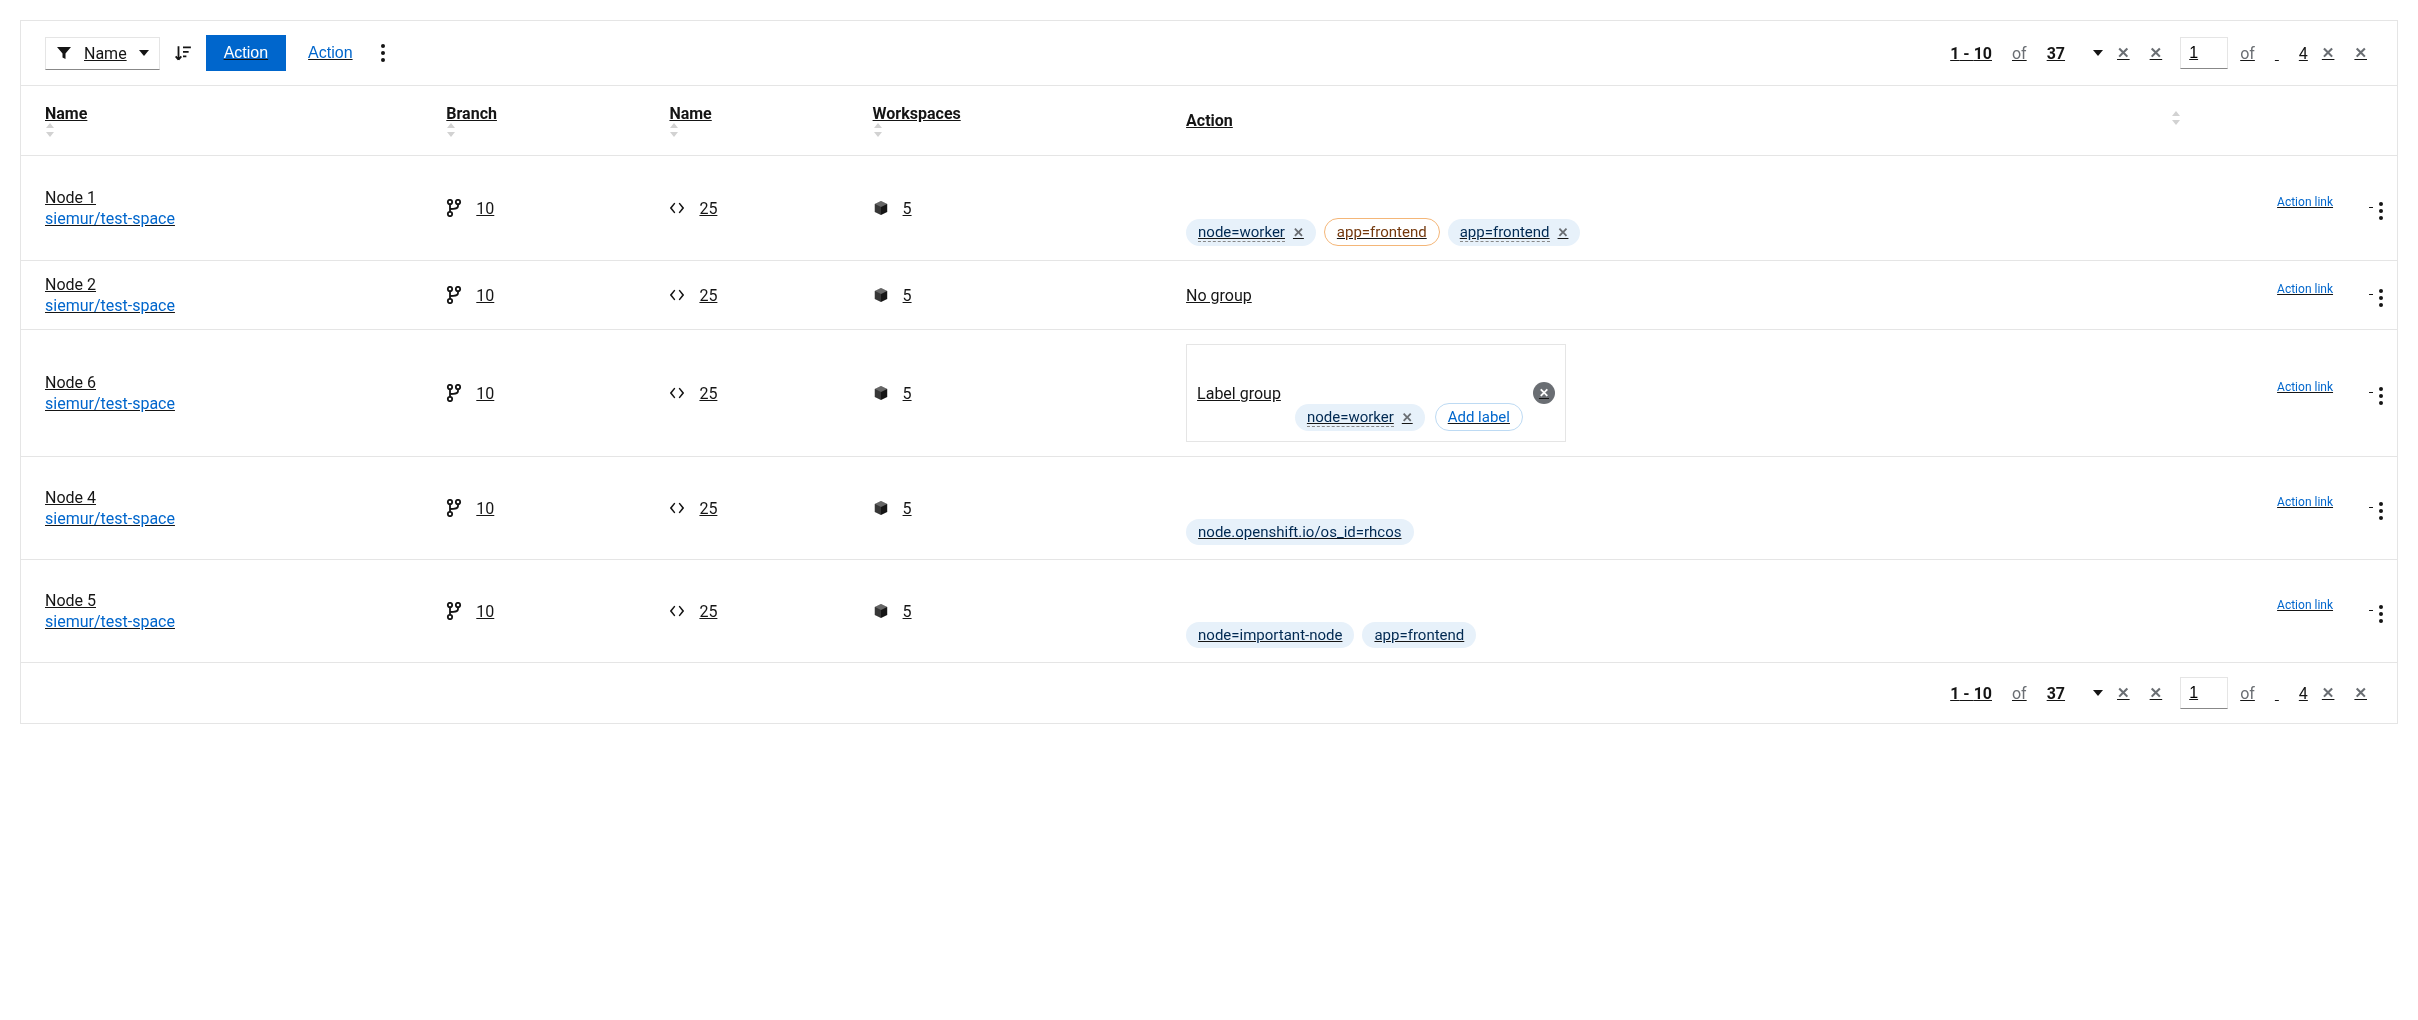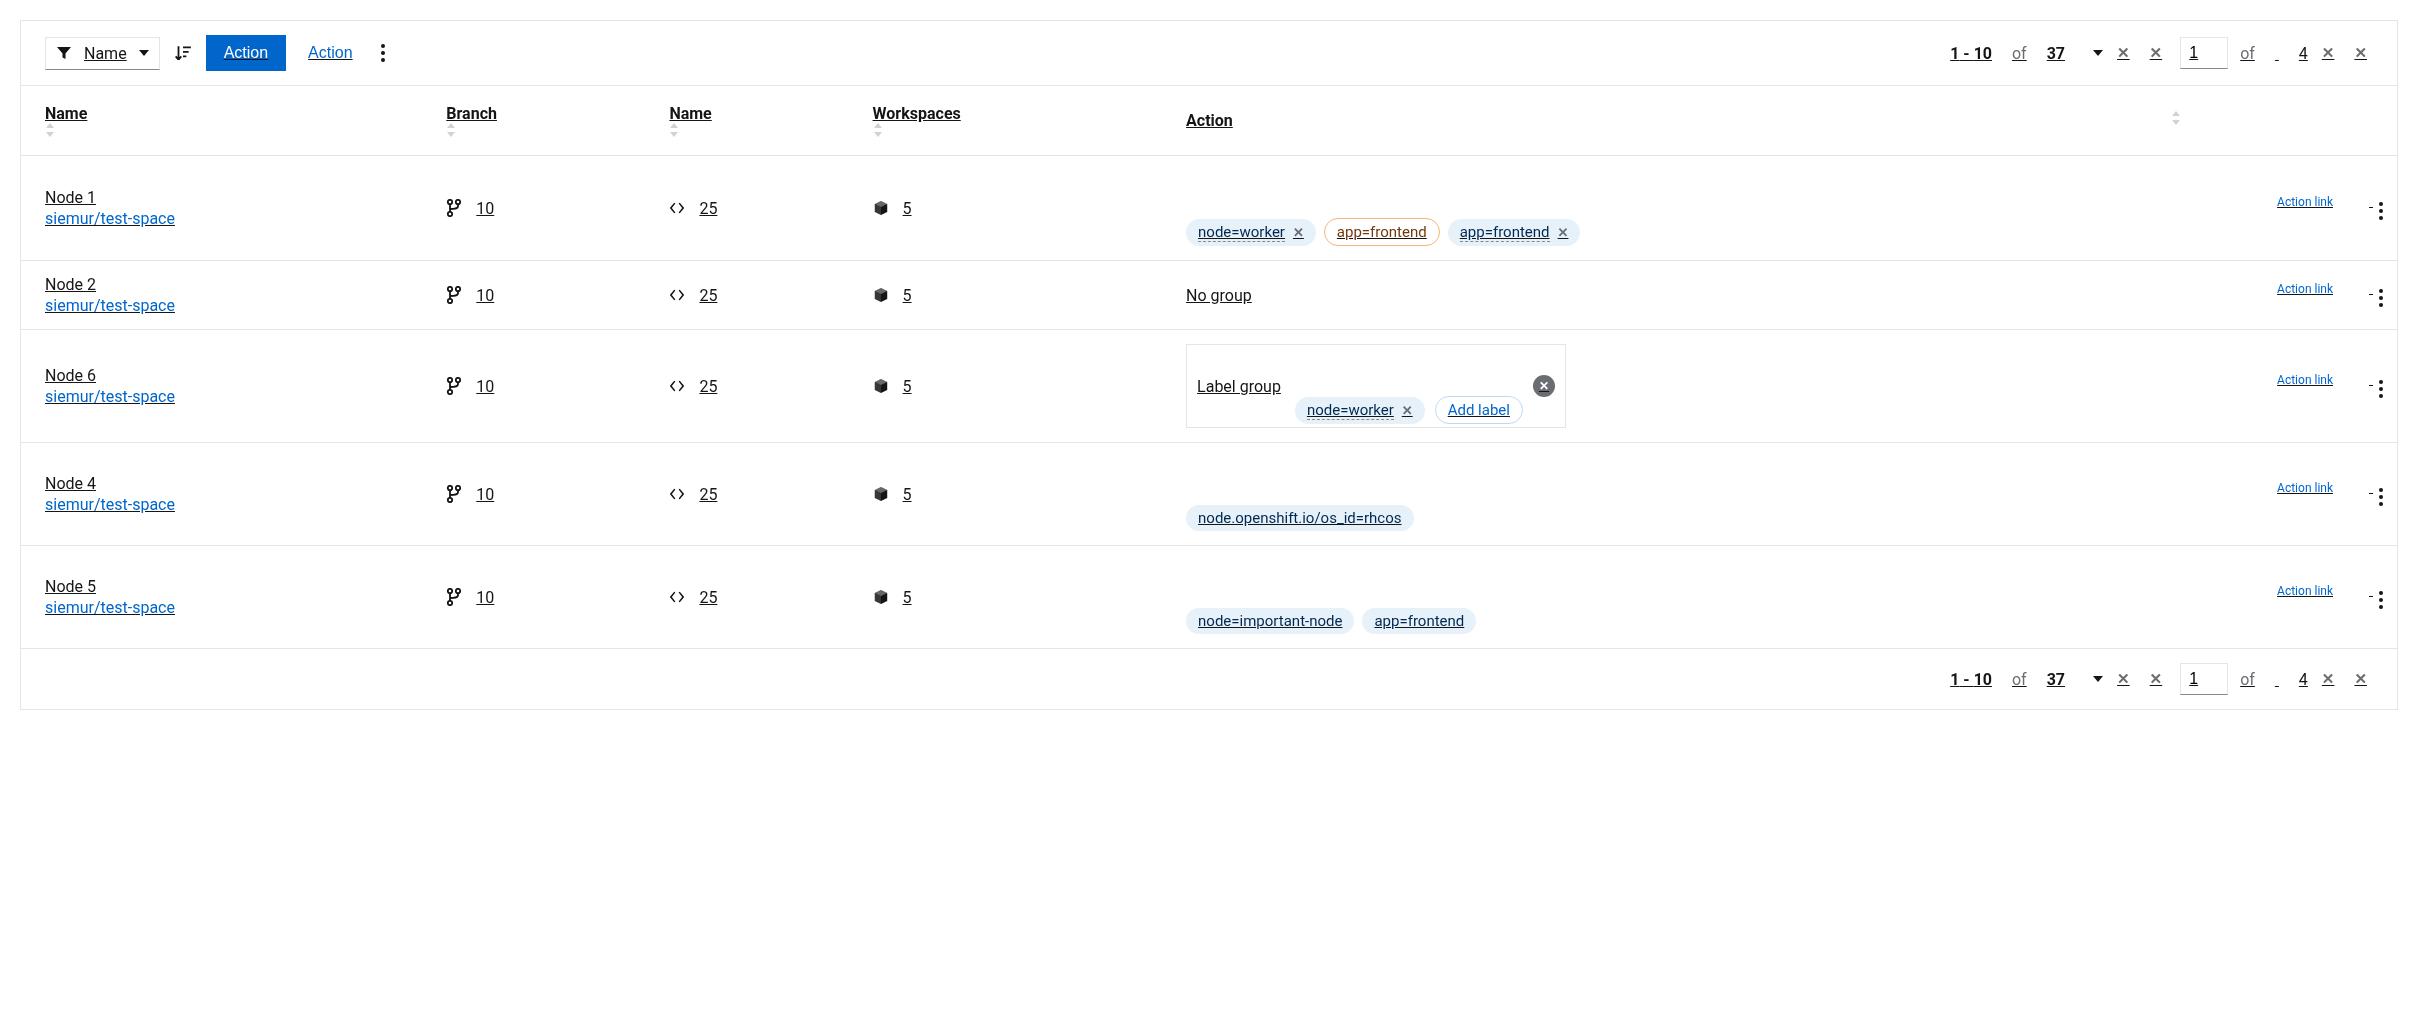--- a/index.html
+++ b/index.html
@@ -115,21 +115,21 @@
     margin-top: 48px;
   }
   .chip-blue { background:#e7f1fa; color:#002952; }
   .chip-blue.outline { background:#fff; border:1px solid #bddaf3; color:#0066cc; }
   .chip-orange { background:#fff; border:1px solid #f4b678; color:#73380d; }
   .chip-dashed-text { border-bottom: 1px dashed #888; }
   .chip .x { color:#6a6e73; font-weight:700; cursor:pointer; font-size:13px; }
   .label-group-box {
     display:inline-flex; align-items:center;
     border: 1px solid #e5e5e5;
-    padding: 3px 10px;
+    padding: 10px 10px;
     gap:10px;
   }
   .label-group-title { margin-right:4px; }
   .clear-circle {
     width:22px; height:22px; border-radius:50%;
     background:#6a6e73; color:#fff;
     display:inline-flex; align-items:center; justify-content:center;
     font-size:12px; font-weight:700; cursor:pointer;
   }
   .no-labels { color:#151515; }

